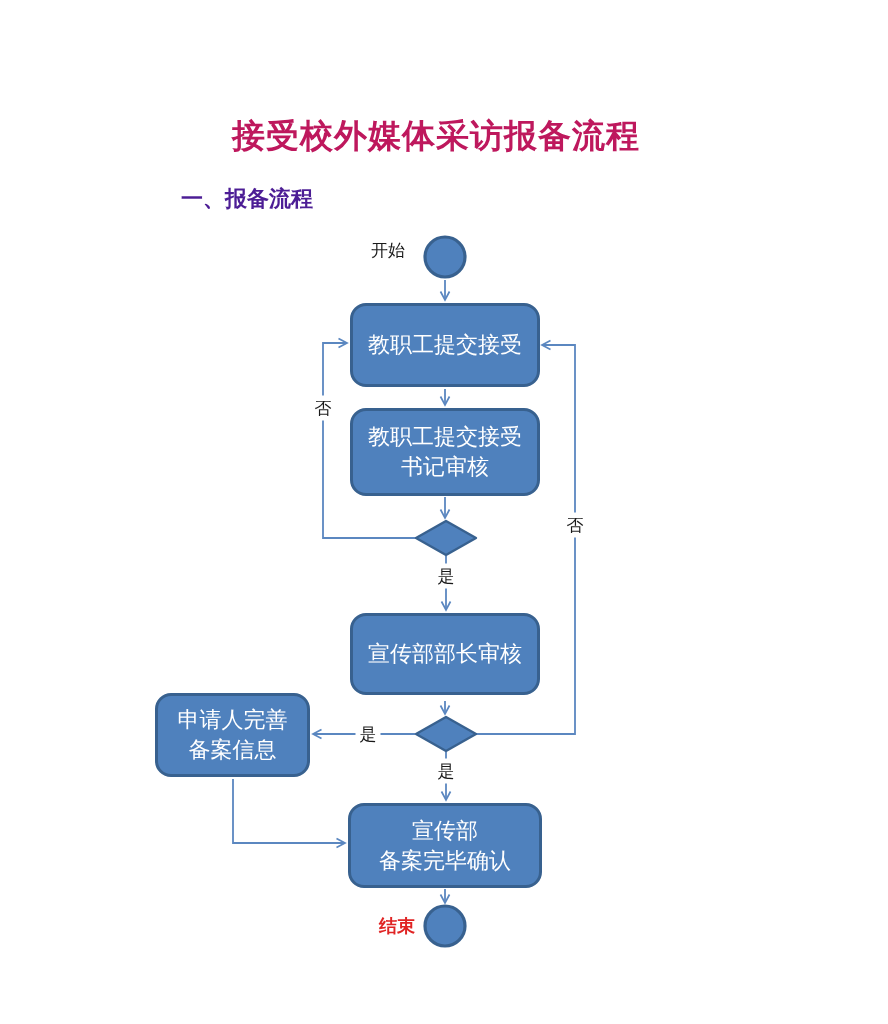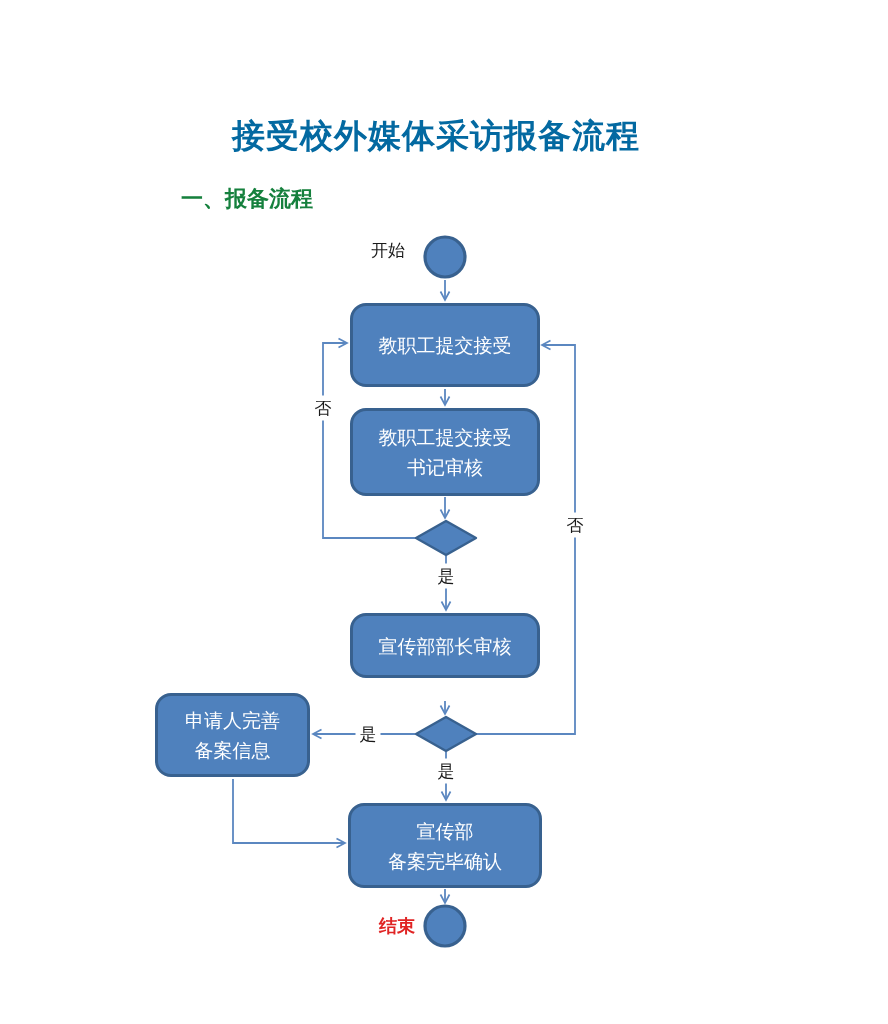--- a/index.html
+++ b/index.html
@@ -21,29 +21,29 @@
     font-family:"DejaVu Serif","Liberation Serif",serif;
   }
   .doc-title{
     position:absolute;
     left:0;top:114px;width:872px;
     text-align:center;
     font-family:"DejaVu Serif","Liberation Serif",serif;
     font-weight:bold;
     font-size:33px;
     letter-spacing:1px;
-    color:#0369a1;
+    color:#be185d;
   }
   .section-heading{
     position:absolute;
     left:181px;top:184px;
     font-family:"DejaVu Sans","Liberation Sans",sans-serif;
     font-weight:bold;
     font-size:22px;
-    color:#15803d;
+    color:#4c1d95;
   }
   svg.connector-layer{
     position:absolute;left:0;top:0;width:888px;height:1024px;
     z-index:1;
   }
   svg .edge{
     fill:none;
     stroke:var(--connector);
     stroke-width:1.8;
   }
@@ -68,21 +68,21 @@
     z-index:2;
     background:var(--node-fill);
     border:3px solid var(--node-border);
     border-radius:16px;
     color:var(--node-text);
     display:flex;
     flex-direction:column;
     align-items:center;
     justify-content:center;
     text-align:center;
-    font-size:19px;
+    font-size:22px;
     line-height:30px;
     font-family:"DejaVu Serif","Liberation Serif",serif;
   }
   .edge-label{
     position:absolute;
     z-index:3;
     transform:translate(-50%,-50%);
     background:var(--background);
     padding:1px 4px;
     font-size:17px;
@@ -133,21 +133,21 @@
 
   <div class="node" style="left:350px;top:303px;width:190px;height:84px;">
     <span>教职工提交接受</span>
   </div>
 
   <div class="node" style="left:350px;top:408px;width:190px;height:88px;">
     <span>教职工提交接受</span>
     <span>书记审核</span>
   </div>
 
-  <div class="node" style="left:350px;top:613px;width:190px;height:65px;">
+  <div class="node" style="left:350px;top:613px;width:190px;height:82px;">
     <span>宣传部部长审核</span>
   </div>
 
   <div class="node" style="left:348px;top:803px;width:194px;height:85px;">
     <span>宣传部</span>
     <span>备案完毕确认</span>
   </div>
 
   <div class="node" style="left:155px;top:693px;width:155px;height:84px;">
     <span>申请人完善</span>

